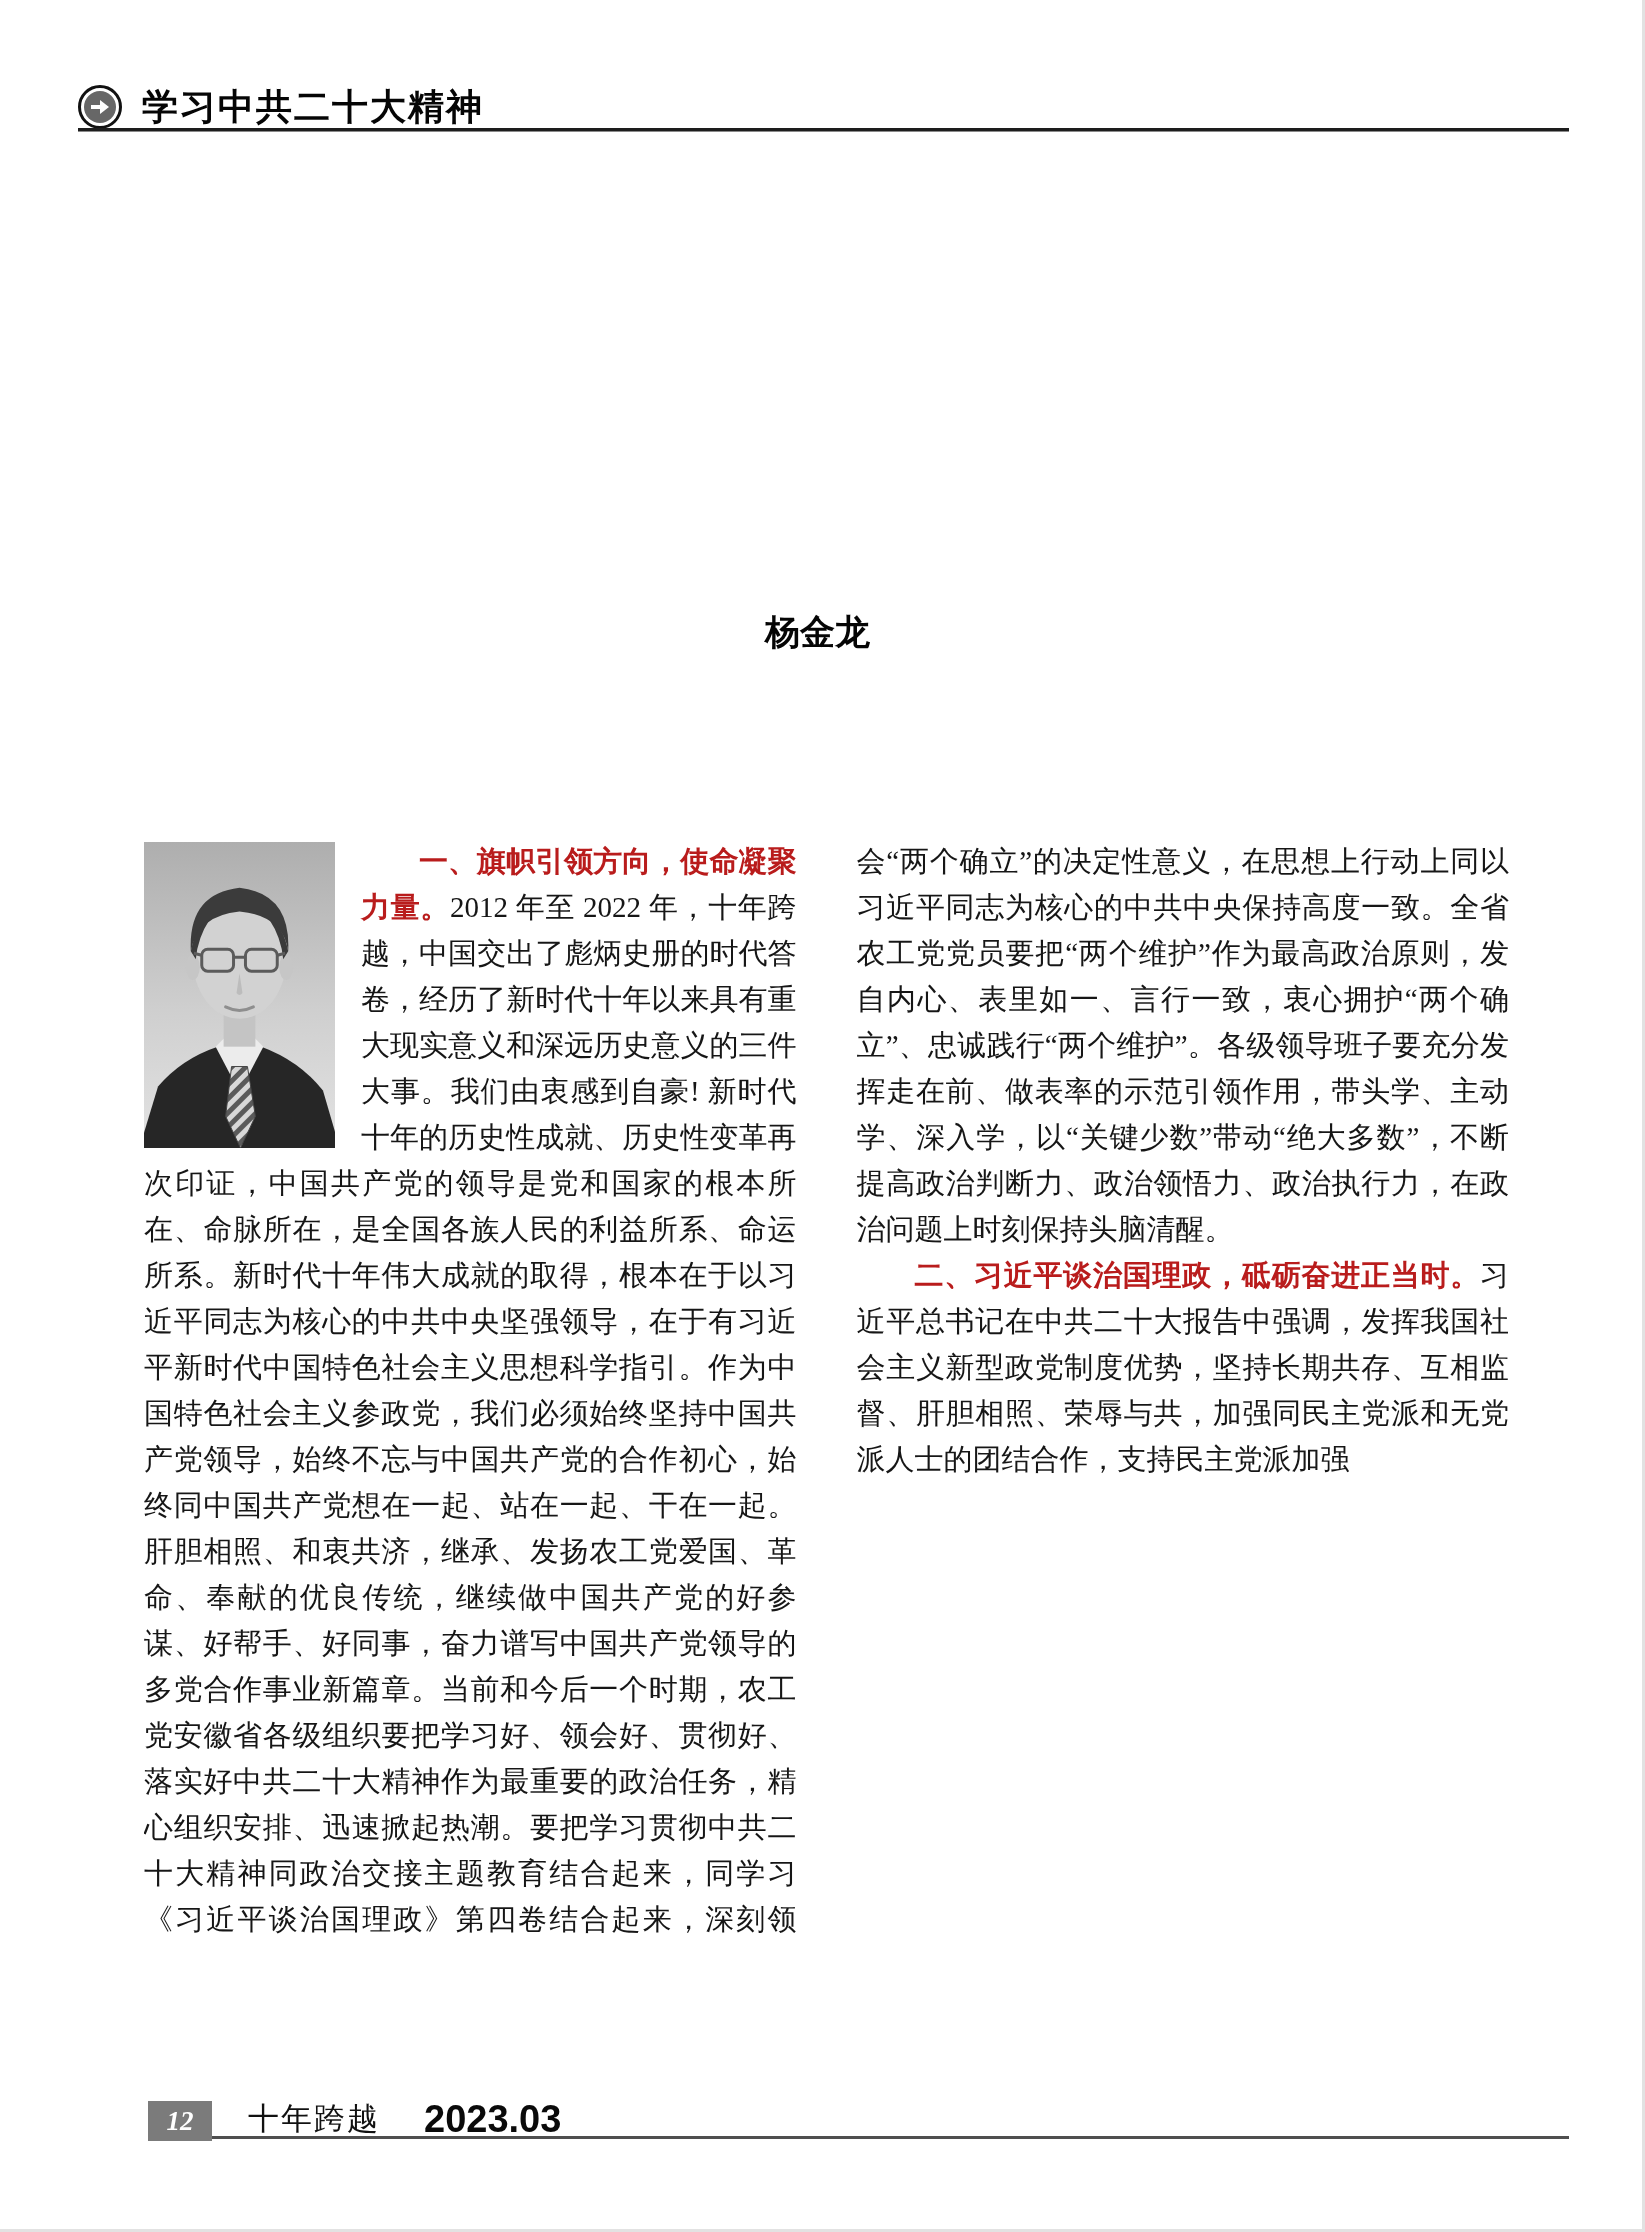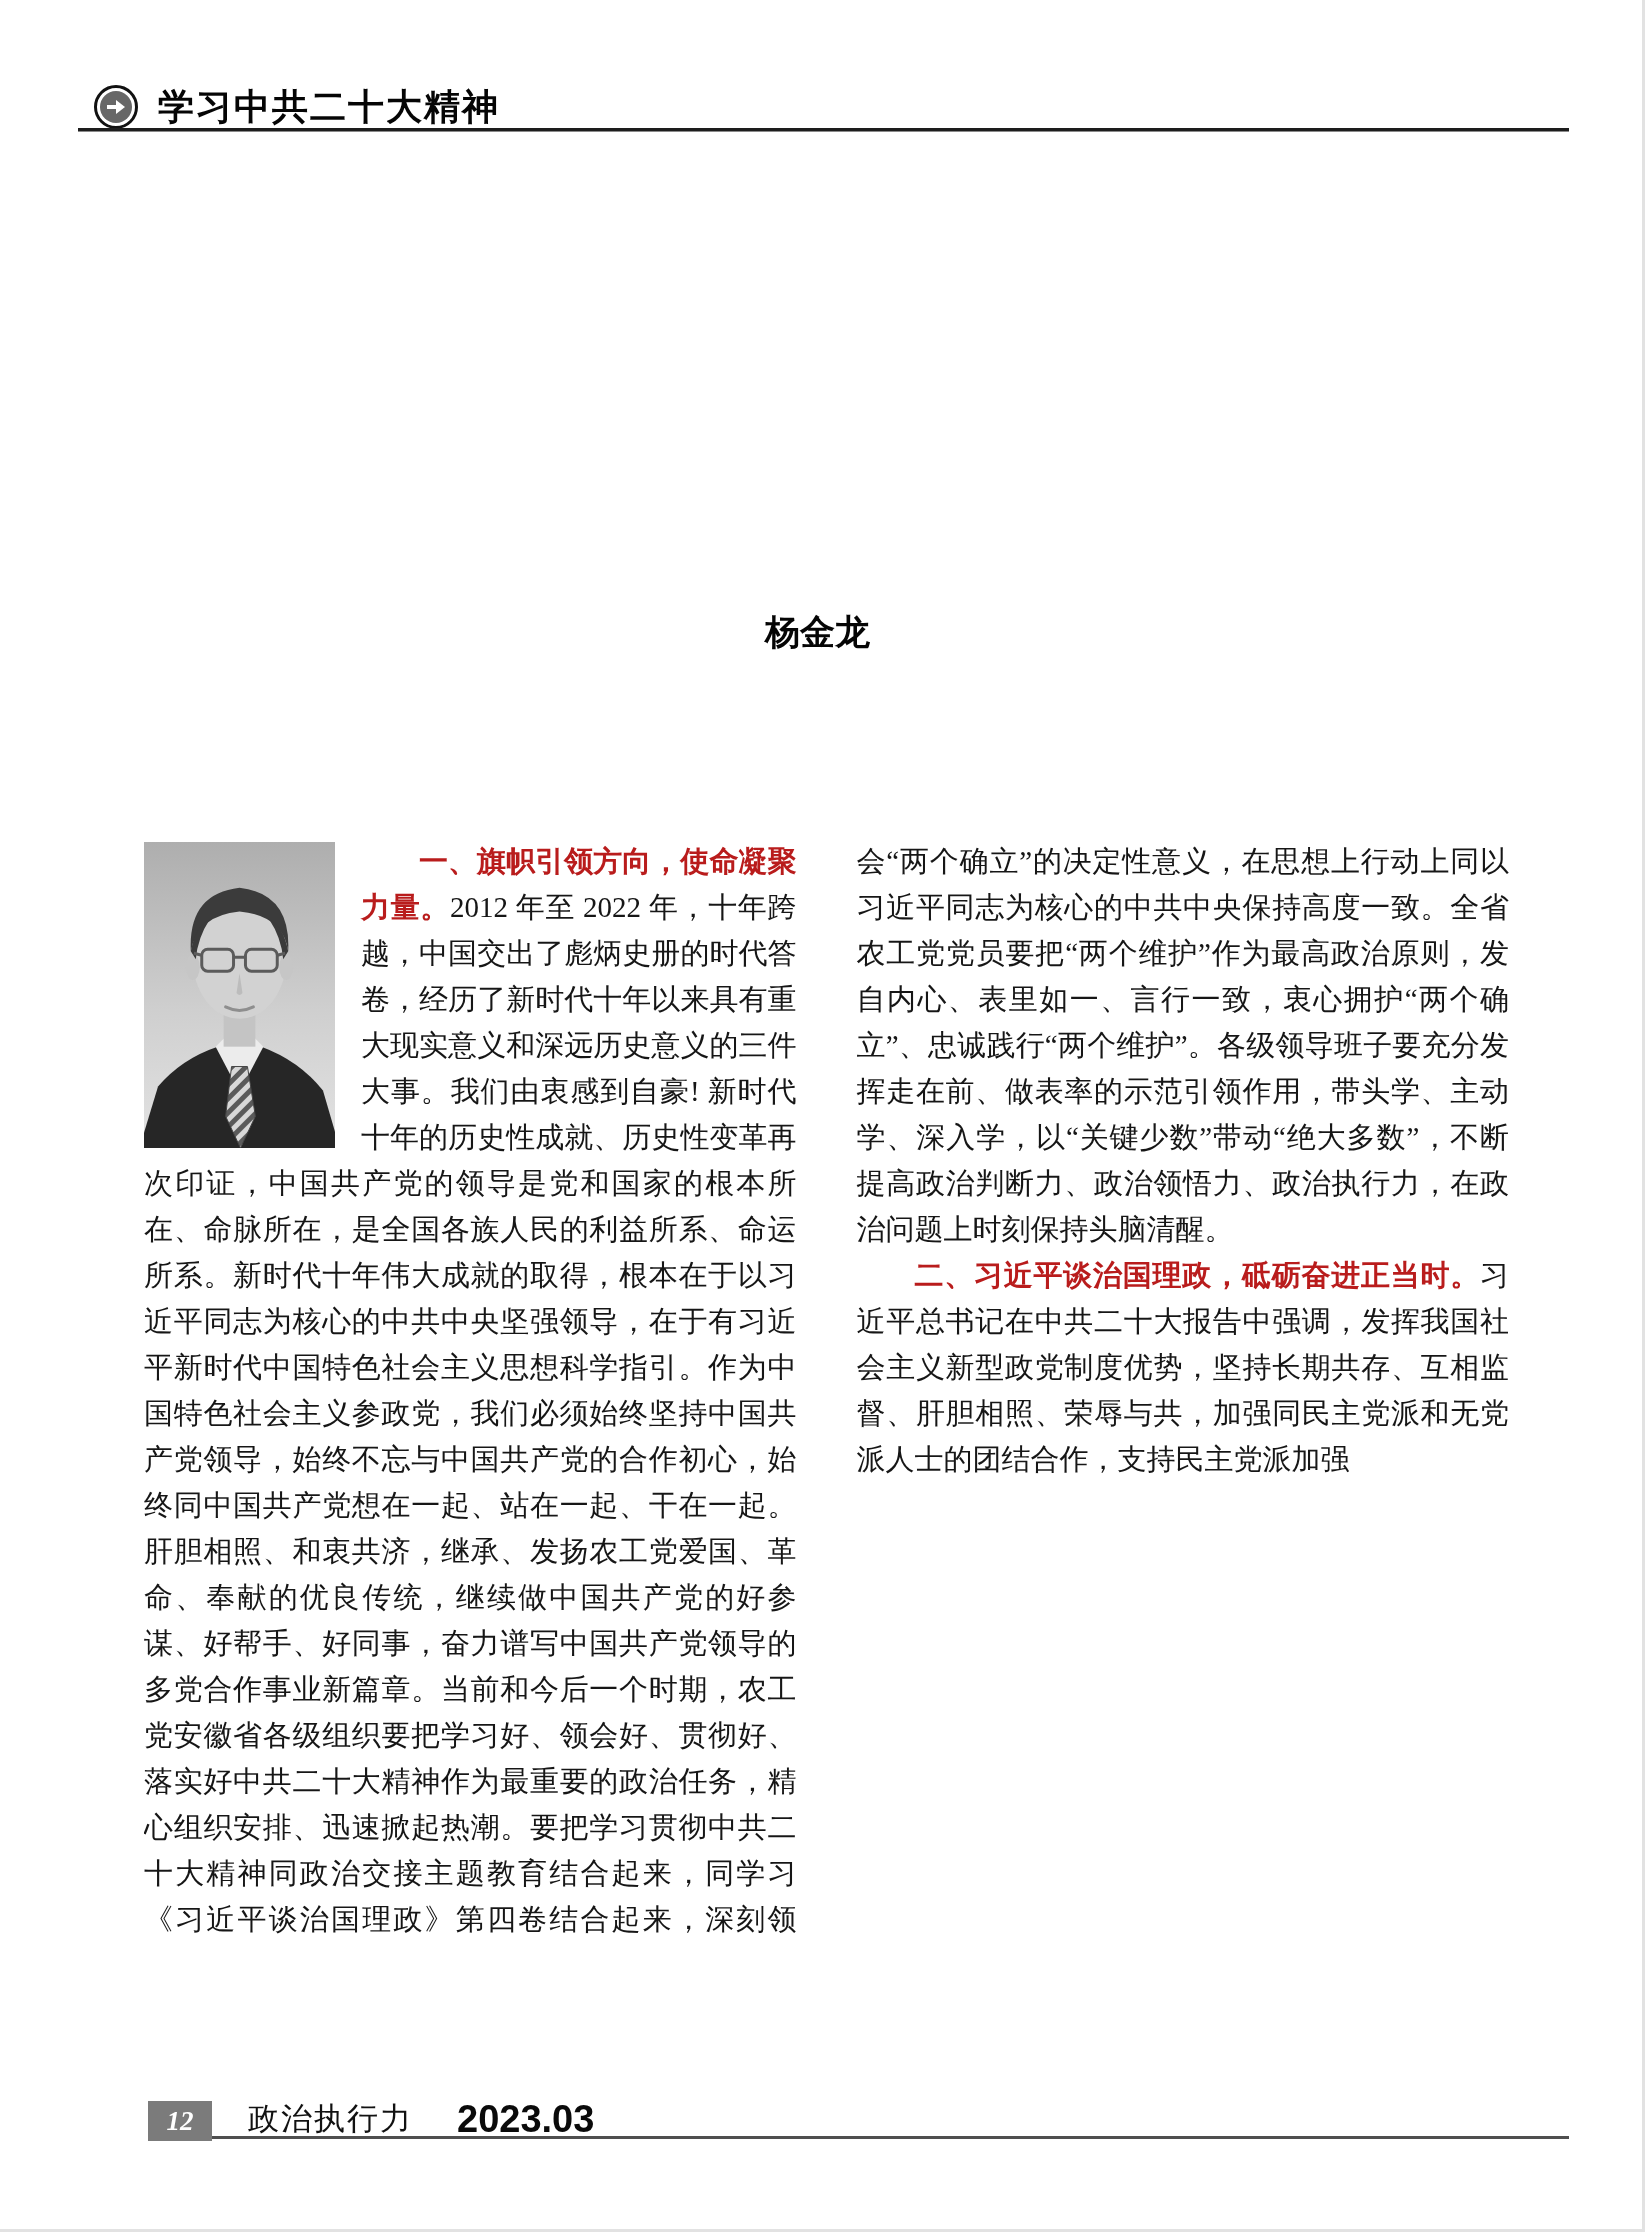--- a/index.html
+++ b/index.html
@@ -9,21 +9,21 @@
     margin:0 auto;
     background:#ffffff;
     overflow:hidden;
     font-family:"Liberation Serif","DejaVu Serif",serif;
     color:#161616;
     box-shadow:inset -4px -4px 0 #e2e2e2;
   }
 
   
   .header{
-    position:absolute;left:94px;top:82px;right:77px;
+    position:absolute;left:78px;top:82px;right:77px;
     display:flex;align-items:center;gap:20px;height:50px;
   }
   .header-icon{
     width:44px;height:44px;border:3px solid #111;border-radius:50%;
     background:#fff;display:flex;align-items:center;justify-content:center;
     box-sizing:border-box;flex:0 0 auto;
   }
   .header-icon-inner{
     width:32px;height:32px;border-radius:50%;background:#676767;
     display:flex;align-items:center;justify-content:center;
@@ -168,19 +168,19 @@
 
     <p><span class="para-lead">一、旗帜引领方向，使命凝聚力量。</span><span>2012 年至 2022 年，十年跨越，中国交出了彪炳史册的时代答卷，经历了新时代十年以来具有重大现实意义和深远历史意义的三件大事。我们由衷感到自豪! 新时代十年的历史性成就、历史性变革再次印证，中国共产党的领导是党和国家的根本所在、命脉所在，是全国各族人民的利益所系、命运所系。新时代十年伟大成就的取得，根本在于以习近平同志为核心的中共中央坚强领导，在于有习近平新时代中国特色社会主义思想科学指引。作为中国特色社会主义参政党，我们必须始终坚持中国共产党领导，始终不忘与中国共产党的合作初心，始终同中国共产党想在一起、站在一起、干在一起。肝胆相照、和衷共济，继承、发扬农工党爱国、革命、奉献的优良传统，继续做中国共产党的好参谋、好帮手、好同事，奋力谱写中国共产党领导的多党合作事业新篇章。当前和今后一个时期，农工党安徽省各级组织要把学习好、领会好、贯彻好、落实好中共二十大精神作为最重要的政治任务，精心组织安排、迅速掀起热潮。要把学习贯彻中共二十大精神同政治交接主题教育结合起来，同学习《习近平谈治国理政》第四卷结合起来，深刻领会“两个确立”的决定性意义，在思想上行动上同以习近平同志为核心的中共中央保持高度一致。全省农工党党员要把“两个维护”作为最高政治原则，发自内心、表里如一、言行一致，衷心拥护“两个确立”、忠诚践行“两个维护”。各级领导班子要充分发挥走在前、做表率的示范引领作用，带头学、主动学、深入学，以“关键少数”带动“绝大多数”，不断提高政治判断力、政治领悟力、政治执行力，在政治问题上时刻保持头脑清醒。</span></p>
 
     <p><span class="para-lead">二、习近平谈治国理政，砥砺奋进正当时。</span><span>习近平总书记在中共二十大报告中强调，发挥我国社会主义新型政党制度优势，坚持长期共存、互相监督、肝胆相照、荣辱与共，加强同民主党派和无党派人士的团结合作，支持民主党派加强</span></p>
   </div>
 
   <div class="footer">
     <div class="footer-rule"></div>
     <div class="footer-row">
       <div class="page-number-box">12</div>
-      <div class="journal-name">政治执行力</div>
+      <div class="journal-name">十年跨越</div>
       <div class="journal-issue">2023.03</div>
     </div>
   </div>
 
 </div>
 
 
 </body></html>

